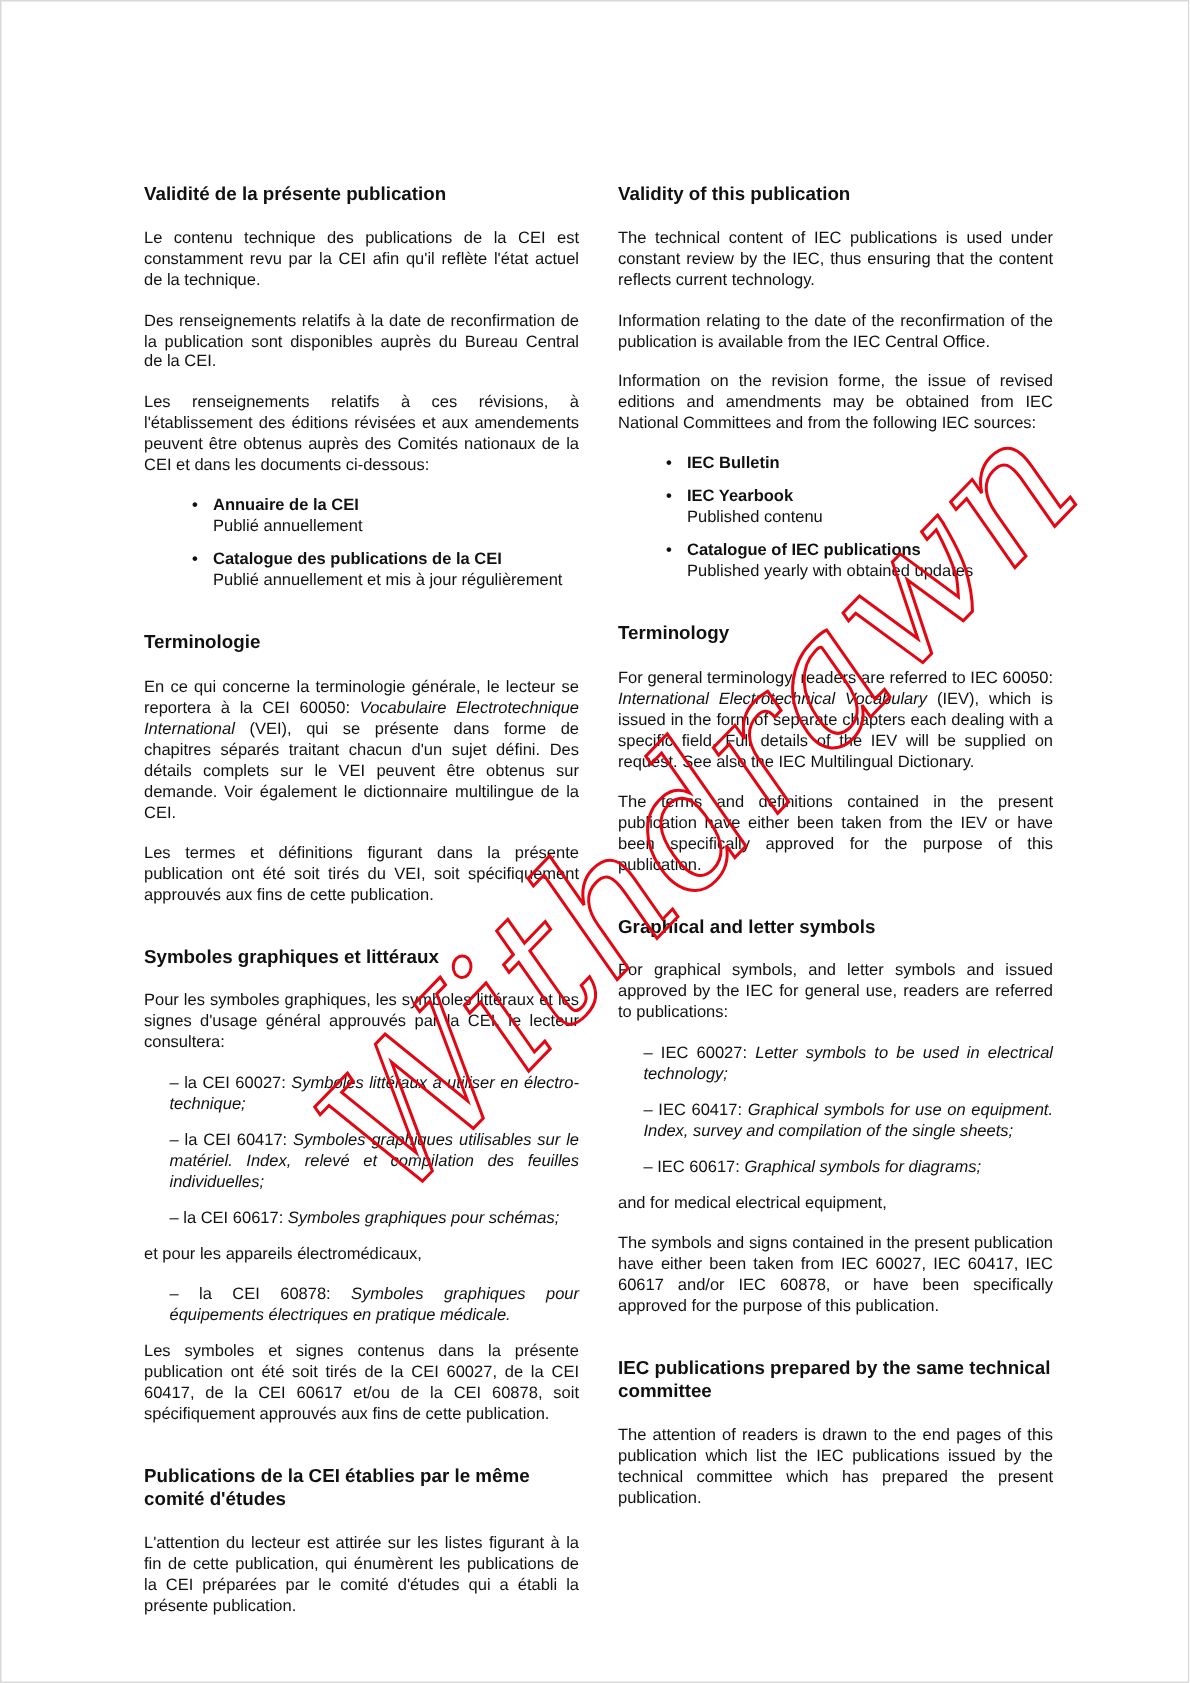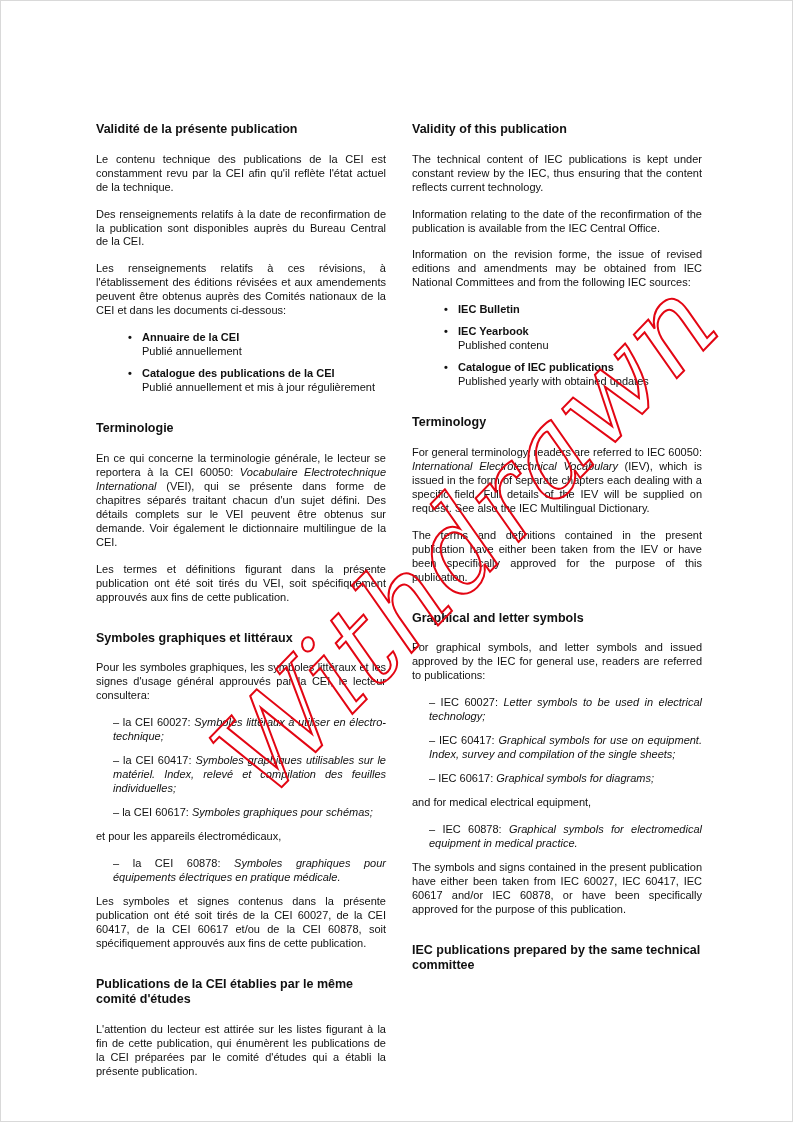--- a/index.html
+++ b/index.html
@@ -103,21 +103,21 @@
         <p class="dash"><span>–  la CEI 60417: </span><i>Symboles graphiques utilisables sur le matériel. Index, relevé et compilation des feuilles individuelles;</i></p>
         <p class="dash"><span>–  la CEI 60617: </span><i>Symboles graphiques pour schémas;</i></p>
         <p class="para"><span>et pour les appareils électromédicaux,</span></p>
         <p class="dash"><span>–  la CEI 60878: </span><i>Symboles graphiques pour équipements électriques en pratique médicale.</i></p>
         <p class="para"><span>Les symboles et signes contenus dans la présente publication ont été soit tirés de la CEI 60027, de la CEI 60417, de la CEI 60617 et/ou de la CEI 60878, soit spécifiquement approuvés aux fins de cette publication.</span></p>
         <h2 class="heading">Publications de la CEI établies par le même comité d'études</h2>
         <p class="para"><span>L'attention du lecteur est attirée sur les listes figurant à la fin de cette publication, qui énumèrent les publications de la CEI préparées par le comité d'études qui a établi la présente publication.</span></p>
       </div>
     <div class="col">
         <h2 class="heading">Validity of this publication</h2>
-        <p class="para"><span>The technical content of IEC publications is kept under constant review by the IEC, thus ensuring that the content reflects current technology.</span></p>
+        <p class="para"><span>The technical content of IEC publications is used under constant review by the IEC, thus ensuring that the content reflects current technology.</span></p>
         <p class="para"><span>Information relating to the date of the reconfirmation of the publication is available from the IEC Central Office.</span></p>
         <p class="para"><span>Information on the revision forme, the issue of revised editions and amendments may be obtained from IEC National Committees and from the following IEC sources:</span></p>
         <ul class="bullets">
           <li>
             <span class="b">IEC Bulletin</span>
           </li>
           <li>
             <span class="b">IEC Yearbook</span>
             <span class="sub">Published contenu</span>
           </li>
@@ -128,23 +128,23 @@
         </ul>
         <h2 class="heading">Terminology</h2>
         <p class="para"><span>For general terminology, readers are referred to IEC 60050: </span><i>International Electrotechnical Vocabulary</i><span> (IEV), which is issued in the form of separate chapters each dealing with a specific field. Full details of the IEV will be supplied on request. See also the IEC Multilingual Dictionary.</span></p>
         <p class="para"><span>The terms and definitions contained in the present publication have either been taken from the IEV or have been specifically approved for the purpose of this publication.</span></p>
         <h2 class="heading">Graphical and letter symbols</h2>
         <p class="para"><span>For graphical symbols, and letter symbols and issued approved by the IEC for general use, readers are referred to publications:</span></p>
         <p class="dash"><span>–  IEC 60027: </span><i>Letter symbols to be used in electrical technology;</i></p>
         <p class="dash"><span>–  IEC 60417: </span><i>Graphical symbols for use on equipment. Index, survey and compilation of the single sheets;</i></p>
         <p class="dash"><span>–  IEC 60617: </span><i>Graphical symbols for diagrams;</i></p>
         <p class="para"><span>and for medical electrical equipment,</span></p>
-        <p class="dash"><span>–  IEC 60878: </span><i>Graphical symbols for electromedical equipment in medical practice.</i></p>
         <p class="para"><span>The symbols and signs contained in the present publication have either been taken from IEC 60027, IEC 60417, IEC 60617 and/or IEC 60878, or have been specifically approved for the purpose of this publication.</span></p>
         <h2 class="heading">IEC publications prepared by the same technical committee</h2>
+        <p class="para"><span>The attention of readers is drawn to the end pages of this publication which list the IEC publications issued by the technical committee which has prepared the present publication.</span></p>
       </div>
   </div>
 
   <svg class="watermark" width="793" height="1122" viewBox="0 0 793 1122" aria-hidden="true">
     <text class="wm-text" x="472" y="575" text-anchor="middle" transform="rotate(-46 472 545)">Withdrawn</text>
   </svg>
 
 </div>
 
 </body></html>

